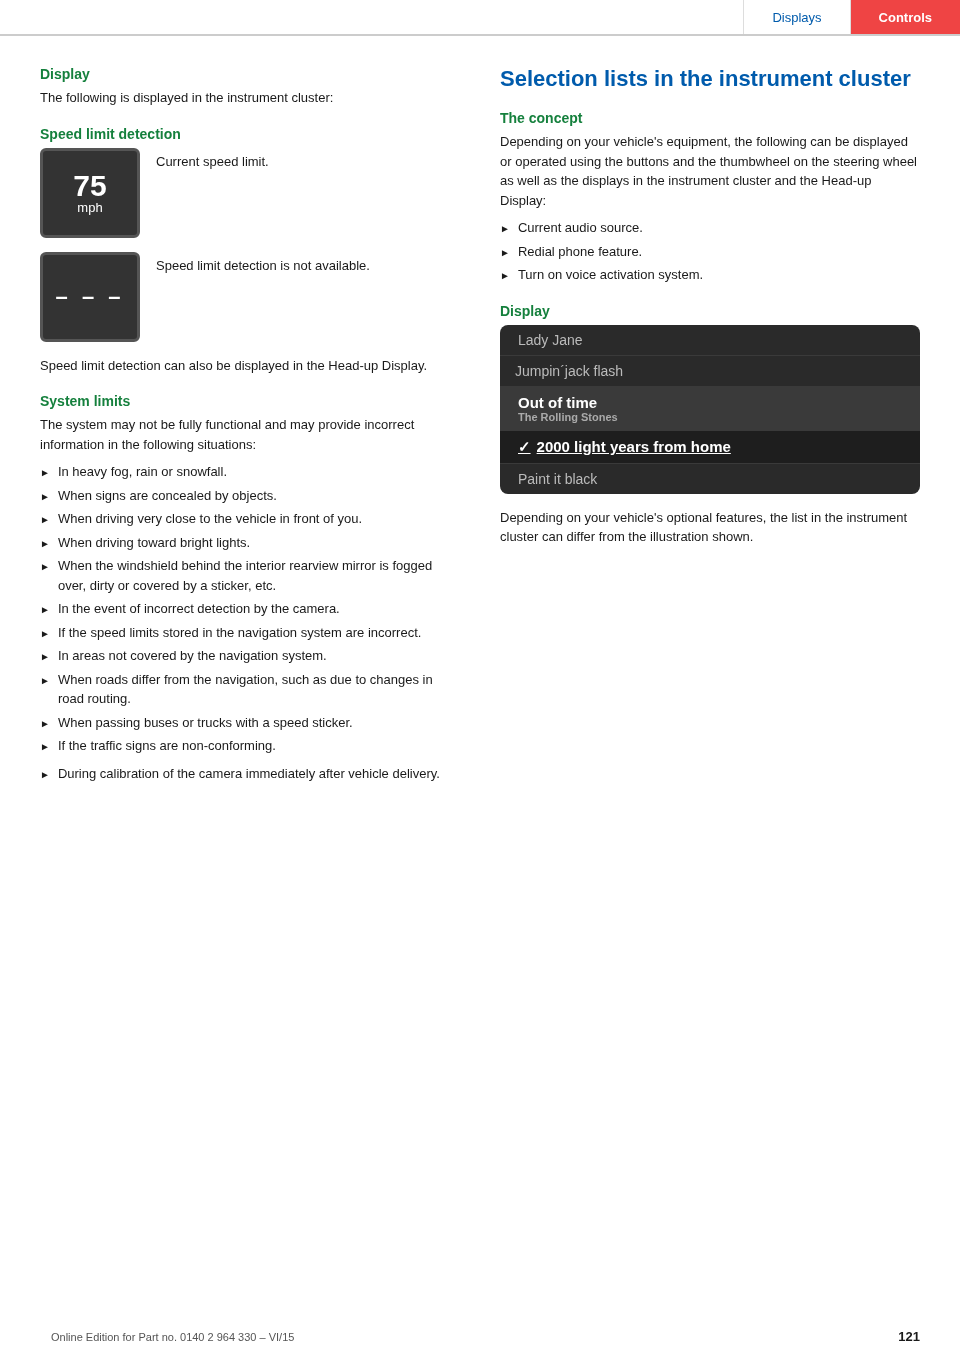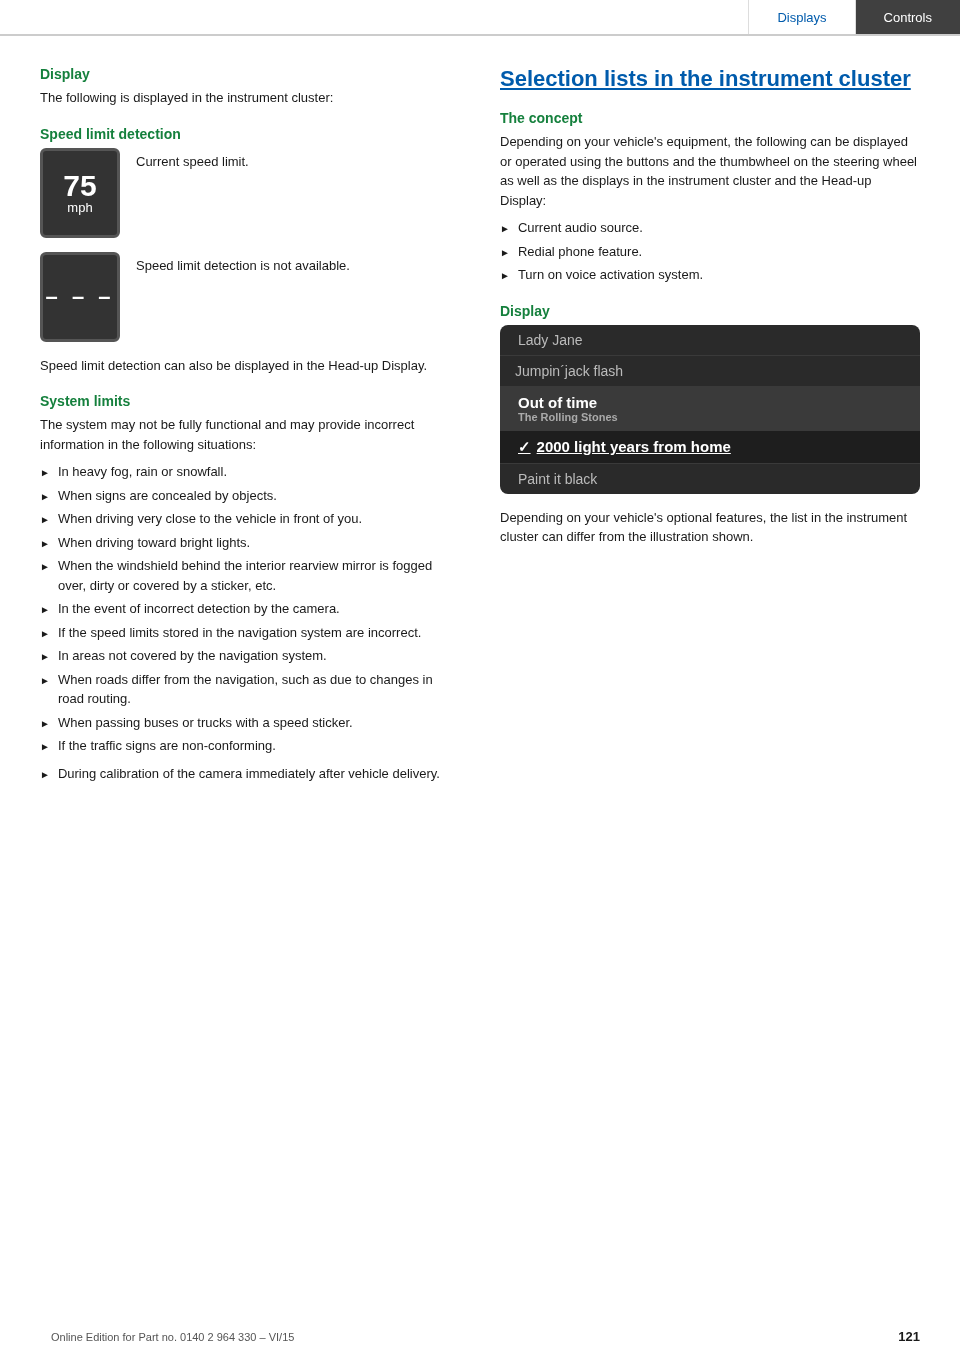--- a/index.html
+++ b/index.html
@@ -29,23 +29,23 @@
     .header-tab {
       display: flex;
       align-items: center;
       padding: 8px 28px;
       font-size: 13px;
       color: #555;
       height: 100%;
       border-left: 1px solid #ddd;
     }
     .header-tab.active {
-      background: #404040;
+      background: #ef4444;
       color: #fff;
-      font-weight: normal;
+      font-weight: bold;
     }
     .header-tab.inactive {
       color: #005bac;
     }
 
     
     .content {
       display: flex;
       padding: 30px 40px 50px 40px;
       gap: 40px;
@@ -73,21 +73,20 @@
     .section-title-blue:first-child {
       margin-top: 0;
     }
 
     .section-title-large {
       color: #005bac;
       font-size: 22px;
       font-weight: bold;
       margin-bottom: 10px;
       line-height: 1.2;
-      text-decoration: underline;
     }
 
     .body-text {
       font-size: 13px;
       line-height: 1.5;
       color: #1a1a1a;
       margin-bottom: 8px;
     }
 
     
@@ -111,21 +110,21 @@
     }
 
     
     .speed-img-row {
       display: flex;
       align-items: flex-start;
       margin-bottom: 14px;
       gap: 16px;
     }
     .speed-sign-box {
-      width: 80px;
+      width: 100px;
       height: 90px;
       background: #333;
       border: 3px solid #555;
       border-radius: 6px;
       display: flex;
       align-items: center;
       justify-content: center;
       flex-shrink: 0;
     }
     .speed-sign-inner {

